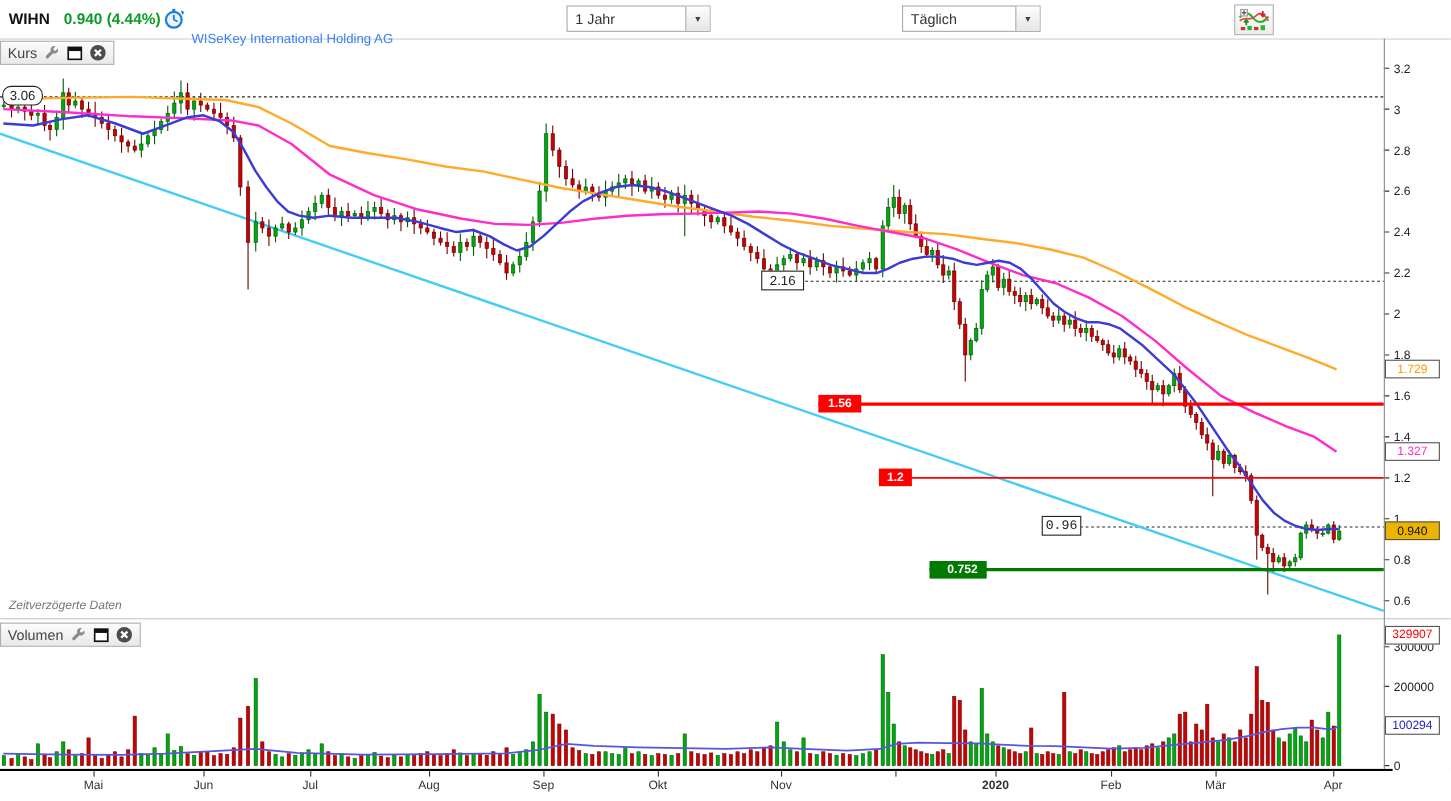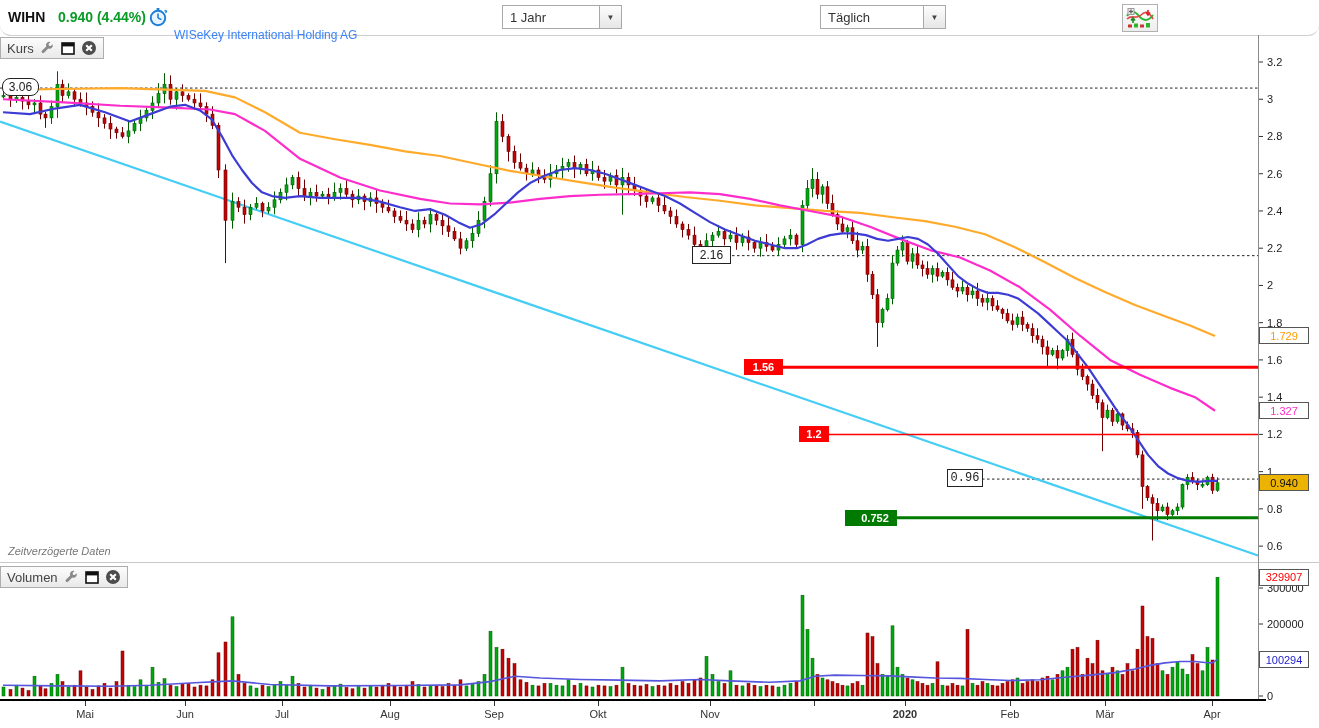--- a/index.html
+++ b/index.html
@@ -1,27 +1,27 @@
 <!DOCTYPE html>
 <html><head>
 <meta charset="utf-8">
 <style>
   html,body{margin:0;padding:0;background:#fff;}
   #app{position:relative;width:1319px;height:728px;background:#fff;overflow:hidden;
        font-family:"Liberation Sans",sans-serif;color:#222;border-right:1px solid #d5d5d5;}
   
-  #topbar{position:absolute;left:0;top:0;width:100%;height:35px;background:#fff;border-bottom:1px solid #cfcfcf;border-radius:11px;}
+  #topbar{position:absolute;left:0;top:0;width:100%;height:35px;background:#fff;border-bottom:1px solid #cfcfcf;}
   .sym{position:absolute;left:8px;top:9px;font-size:14px;font-weight:bold;color:#111;}
   .quote{position:absolute;left:58px;top:9px;font-size:14px;font-weight:bold;}
   .company{position:absolute;left:174px;top:28px;font-size:12px;color:#3b82f6;}
   .timer-ic{position:absolute;left:148px;top:7px;width:20px;height:20px;}
   .dropdown{position:absolute;top:5px;height:24px;background:#fff;border:1px solid #a9a9a9;display:flex;align-items:center;box-sizing:border-box;cursor:default;}
   .dropdown .val{flex:1;padding-left:7px;font-size:13px;color:#333;}
   .dropdown .arrow{width:21px;height:100%;background:linear-gradient(#fdfdfd,#e6e6e6);border-left:1px solid #a9a9a9;display:flex;align-items:center;justify-content:center;font-size:8px;color:#444;}
-  #dd-period{left:502px;width:120px;gap:36px;}
+  #dd-period{left:515px;width:131px;gap:36px;}
   #dd-interval{left:820px;width:126px;}
   #chart-btn{position:absolute;left:1122px;top:4px;width:34px;height:26px;border:1px solid #b0b0b0;background:linear-gradient(#ffffff,#ededed);display:flex;align-items:center;justify-content:center;}
   
   .panel-tab{position:absolute;left:0;height:22px;background:linear-gradient(#fcfcfc,#e9e9e9);border:1px solid #adadad;display:flex;align-items:center;gap:5px;padding:0 6px;box-sizing:border-box;}
   .panel-tab .ttl{font-size:13px;color:#444;}
   #tab-kurs{top:37px;}
   #tab-volumen{top:566px;}
   .tool{width:16px;height:16px;display:flex;align-items:center;justify-content:center;}
   
   #note{position:absolute;left:8px;top:545px;font-size:11px;font-style:italic;color:#777;}

